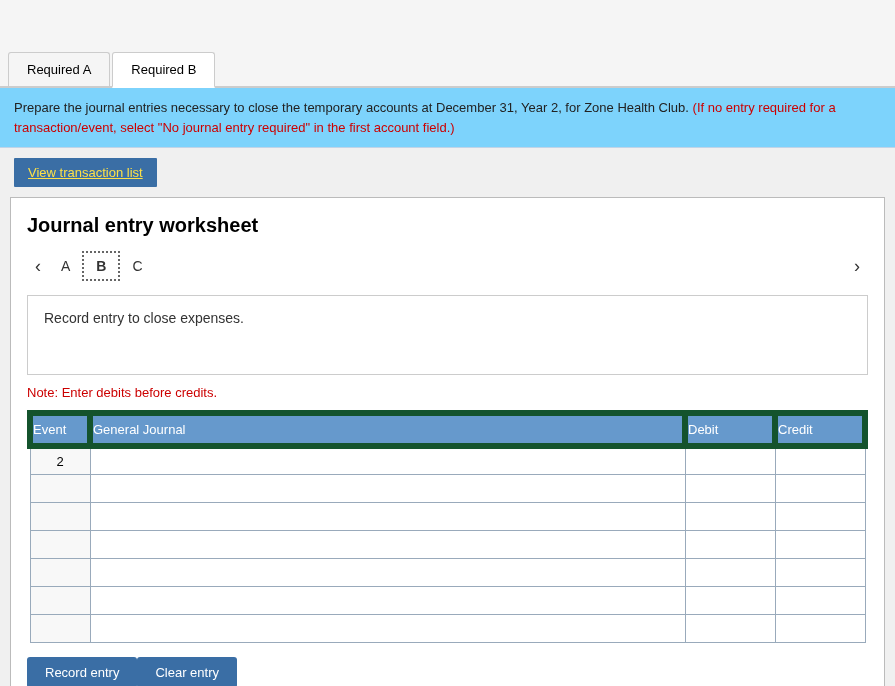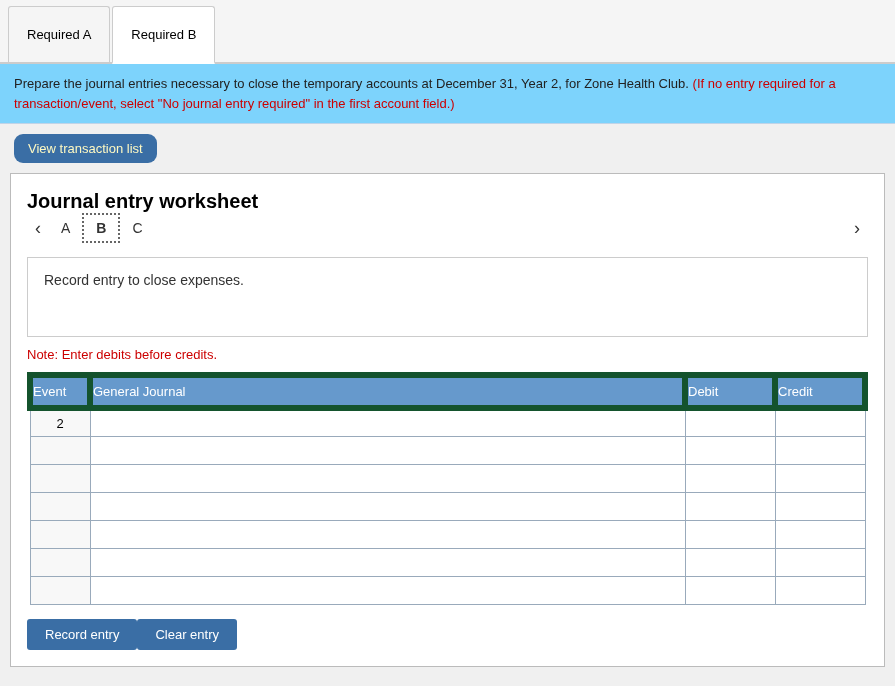--- a/index.html
+++ b/index.html
@@ -13,28 +13,29 @@
 
     
     .tabs-bar {
       display: flex;
       background: #f5f5f5;
       border-bottom: 2px solid #ccc;
       padding-top: 6px;
       padding-left: 8px;
     }
     .tab {
-      padding: 20px 18px;
+      padding: 9px 18px;
       cursor: pointer;
       border: 1px solid #ccc;
       border-bottom: none;
       background: #f5f5f5;
       font-size: 13px;
       margin-right: 2px;
       border-radius: 3px 3px 0 0;
+      margin-top: 46px;
     }
     .tab.active {
       background: #fff;
       border-bottom: 2px solid #fff;
       margin-bottom: -2px;
       font-weight: normal;
     }
 
     
     .instructions {
@@ -49,39 +50,40 @@
       color: #c00;
     }
 
     
     .toolbar {
       padding: 10px 14px;
       background: #f0f0f0;
     }
     .btn-blue {
       background: #3a6ea5;
-      color: #fef9c3;
+      color: #fde047;
       border: none;
       padding: 7px 14px;
       font-size: 13px;
       cursor: pointer;
-      border-radius: 9px;
+      border-radius: 1px;
+      text-decoration: underline;
     }
 
     
     .worksheet-container {
       margin: 0 10px 0 10px;
       background: #fff;
       border: 1px solid #bbb;
       padding: 16px 16px 16px 16px;
     }
     .worksheet-title {
       font-size: 20px;
       font-weight: bold;
-      margin-bottom: 0;
+      margin-bottom: 14px;
     }
 
     
     .nav-row {
       display: flex;
       align-items: center;
       margin-bottom: 14px;
       gap: 0;
     }
     .nav-arrow {

